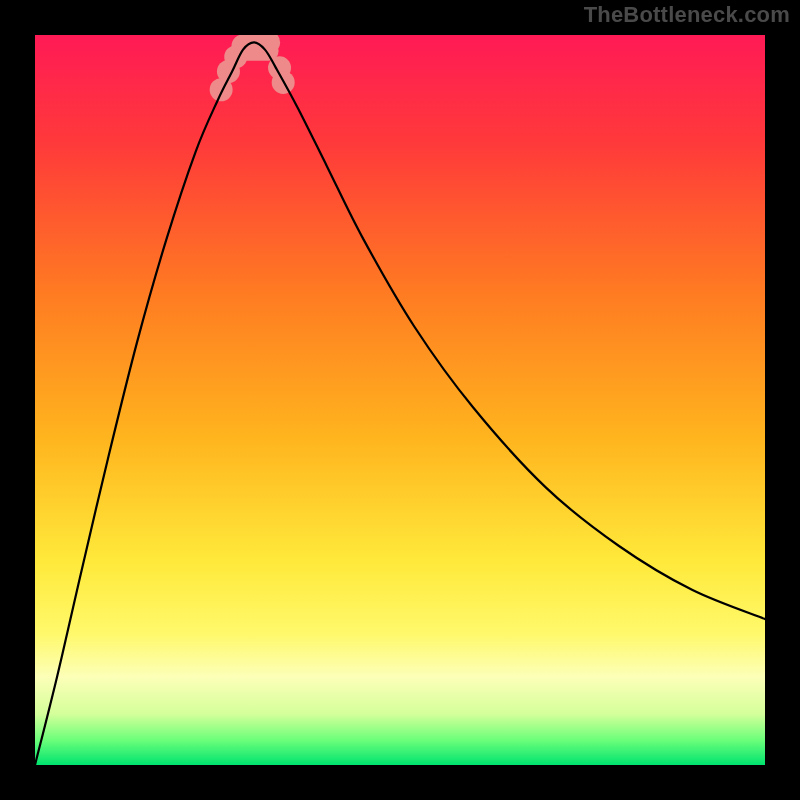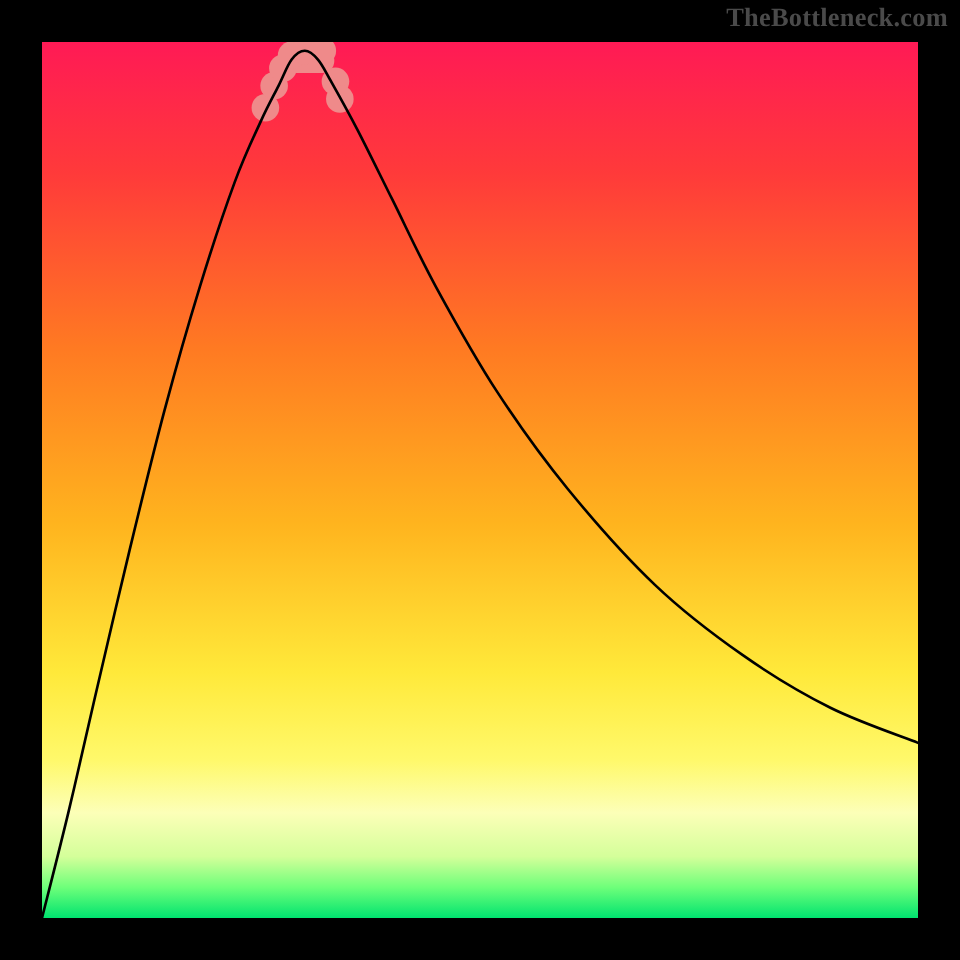--- a/index.html
+++ b/index.html
@@ -13,21 +13,20 @@
   }
   .attrib {
     position: absolute;
     top: 2px;
     right: 10px;
     color: #4a4a4a;
     font-size: 22px;
     font-weight: 600;
     letter-spacing: 0.2px;
     z-index: 5;
-    font-family: Liberation Serif, serif;
   }
   .frame {
     position: absolute;
     left: 35px;
     top: 35px;
     width: 730px;
     height: 730px;
     background: #000;
   }
   svg {

